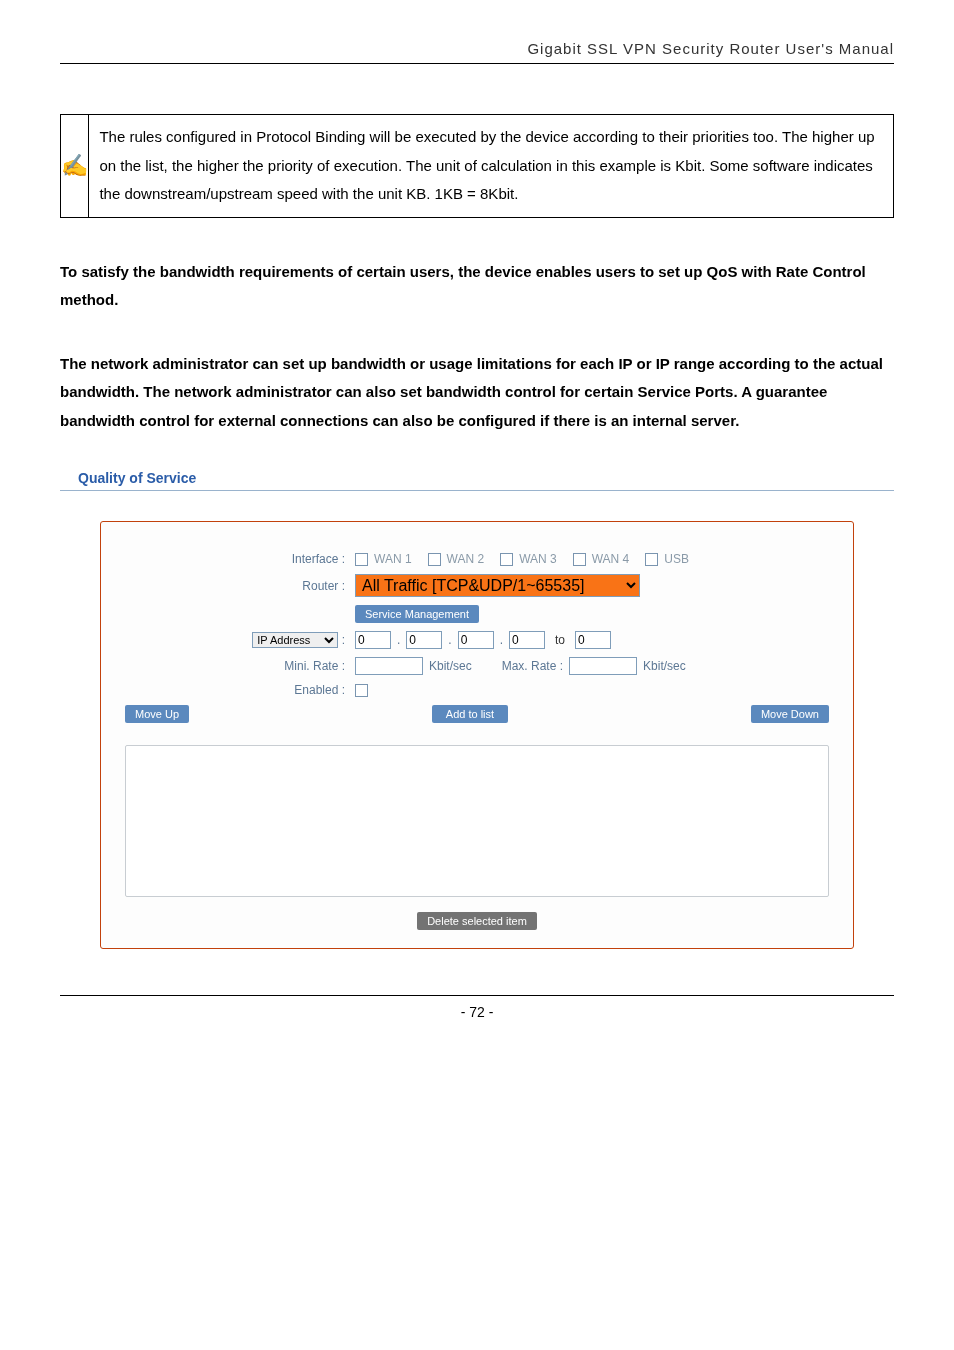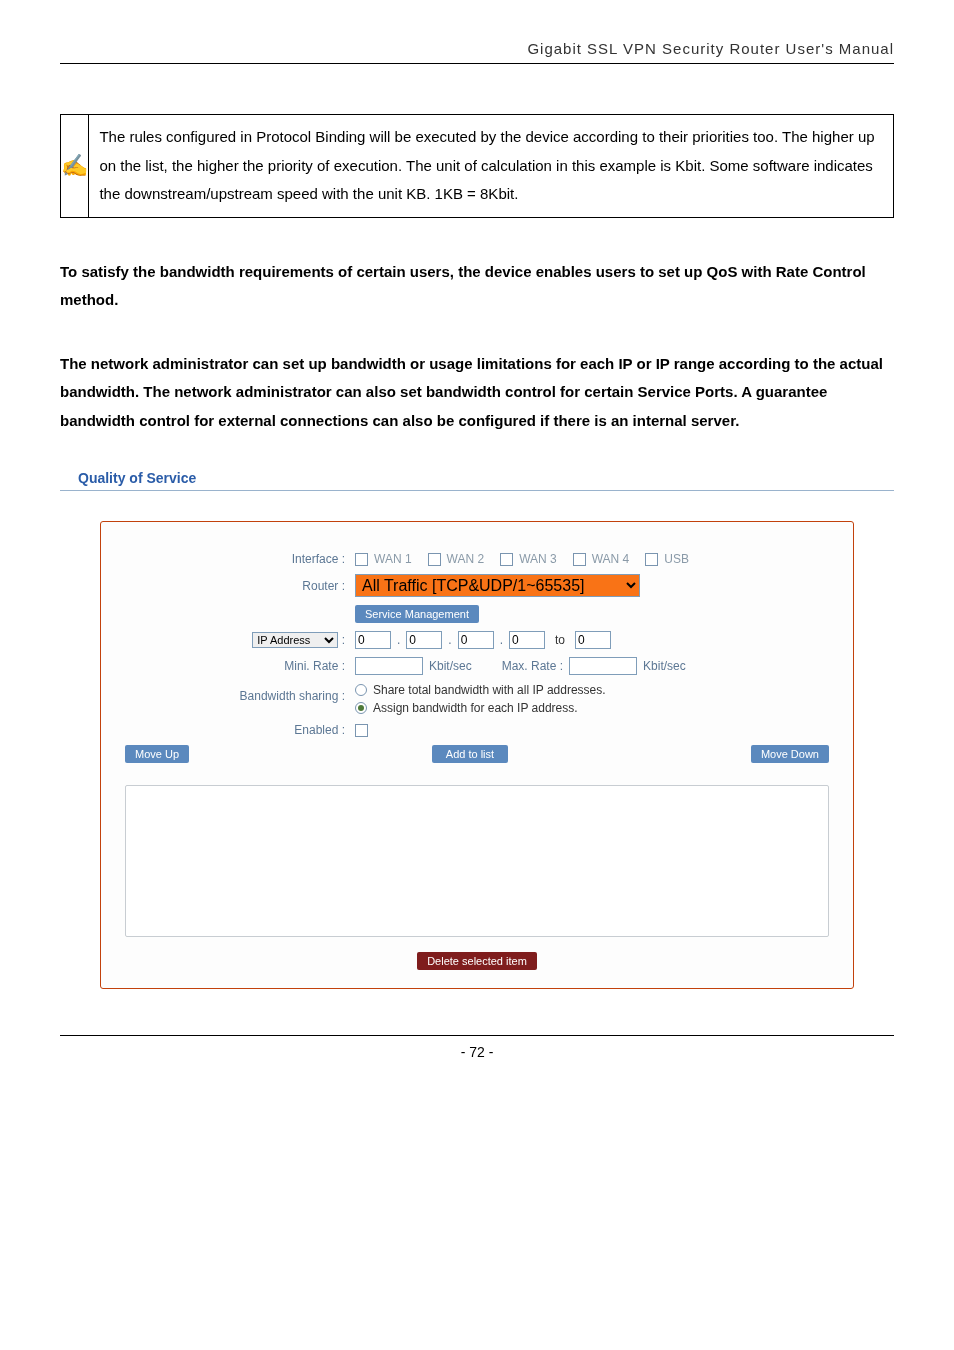--- a/index.html
+++ b/index.html
@@ -124,21 +124,21 @@
   .blue-btn {
     background: #5B89BE;
     color: #fff;
     font-size: 11px;
     border: 0;
     border-radius: 2px;
     padding: 3px 10px;
     cursor: pointer;
   }
   .ghost-btn {
-    background: #7f1d1d;
+    background: #737373;
     color: #fff;
     font-size: 11px;
     border: 0;
     border-radius: 2px;
     padding: 3px 10px;
     cursor: pointer;
   }
   .ip-box {
     width: 30px;
     border: 1px solid #7F9DB9;
@@ -283,33 +283,20 @@
       <div class="form-label">Mini. Rate :</div>
       <div class="form-field">
         <input class="rate-box" value="" style="">
         <span>Kbit/sec</span>
         <span style="margin-left:24px;">Max. Rate :</span>
         <input class="rate-box" value="" style="">
         <span>Kbit/sec</span>
       </div>
     </div>
 
-    <div class="form-row" style="align-items:flex-start;">
-      <div class="form-label" style="padding-top:6px;">Bandwidth sharing :</div>
-      <div class="form-field" style="flex-direction:column;align-items:flex-start;gap:4px;">
-        <div style="display:flex;align-items:center;gap:6px;">
-          <span class="radio"></span>
-          <span style="color:#333;">Share total bandwidth with all IP addresses.</span>
-        </div>
-        <div style="display:flex;align-items:center;gap:6px;">
-          <span class="radio checked"></span>
-          <span style="color:#333;">Assign bandwidth for each IP address.</span>
-        </div>
-      </div>
-    </div>
 
     <div class="form-row">
       <div class="form-label">Enabled  :</div>
       <div class="form-field">
         <span class="chk"></span>
       </div>
     </div>
 
     <div class="button-row">
       <button class="blue-btn">Move Up</button>

